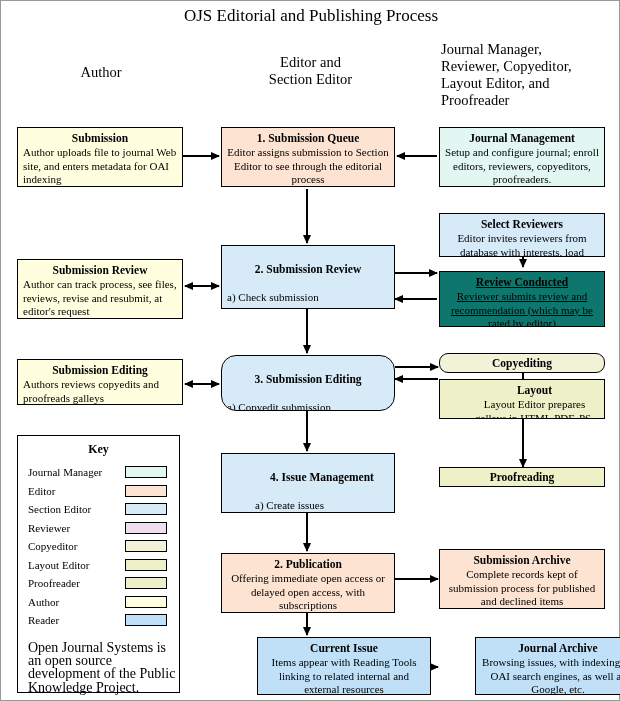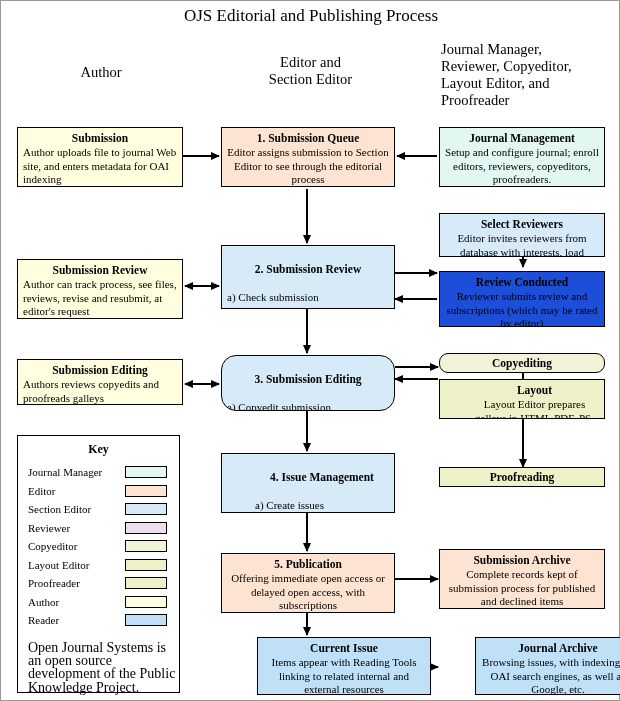--- a/index.html
+++ b/index.html
@@ -58,21 +58,21 @@
   .box .bd {
     display: block;
   }
   .center .bd {
     text-align: center;
   }
   
   .c-author      { background: #ffffe0; }
   .c-editor      { background: #fde3d2; }
   .c-section     { background: #d6eaf8; }
-  .c-reviewer    { background: #1d4ed8; }
+  .c-reviewer    { background: #0f766e; text-decoration: underline; }
   .c-copyeditor  { background: #f2f2d9; border-radius: 9px; }
   .c-layout      { background: #eef0c8; padding-left: 30px; }
   .c-proof       { background: #eef0c8; }
   .c-jm          { background: #e2f7f2; }
   .c-reader      { background: #bfe0f7; margin-left: 36px; }
 
   
   .keybox {
     position: absolute;
     left: 16px;
@@ -215,21 +215,21 @@
 c) Reach editorial decision</span>
   </div>
 
   <div class="box c-author" style="left:16px; top:258px; width:166px; height:60px;">
     <span class="bt">Submission Review</span>
     <span class="bd">Author can track process, see files, reviews, revise and resubmit, at editor's request</span>
   </div>
 
   <div class="box c-reviewer center" style="left:438px; top:270px; width:166px; height:56px;">
     <span class="bt">Review Conducted</span>
-    <span class="bd">Reviewer submits review and subscriptions (which may be rated by editor)</span>
+    <span class="bd">Reviewer submits review and recommendation (which may be rated by editor)</span>
   </div>
 
   <div class="box c-author" style="left:16px; top:358px; width:166px; height:46px;">
     <span class="bt">Submission Editing</span>
     <span class="bd">Authors reviews copyedits and proofreads galleys</span>
   </div>
 
   <div class="box c-section" style="left:220px; top:354px; width:174px; height:56px; white-space:pre-line;border-radius:15px;">
     <span class="bt">3. Submission Editing</span>
     <span class="bd">a) Copyedit submission
@@ -251,21 +251,21 @@
   </div>
 
   <div class="box c-section" style="left:220px; top:452px; width:174px; height:60px; white-space:pre-line;padding-left:33px;">
     <span class="bt">4. Issue Management</span>
     <span class="bd">a) Create issues
 b) Schedule submissions
 c) Organize Table of Contents</span>
   </div>
 
   <div class="box c-editor center" style="left:220px; top:552px; width:174px; height:60px;">
-    <span class="bt">5. Publication</span>
+    <span class="bt">2. Publication</span>
     <span class="bd">Offering immediate open access or delayed open access, with subscriptions</span>
   </div>
 
   <div class="box c-editor center" style="left:438px; top:548px; width:166px; height:60px;">
     <span class="bt">Submission Archive</span>
     <span class="bd">Complete records kept of submission process for published and declined items</span>
   </div>
 
   <div class="box c-reader center" style="left:220px; top:636px; width:174px; height:58px;">
     <span class="bt">Current Issue</span>

